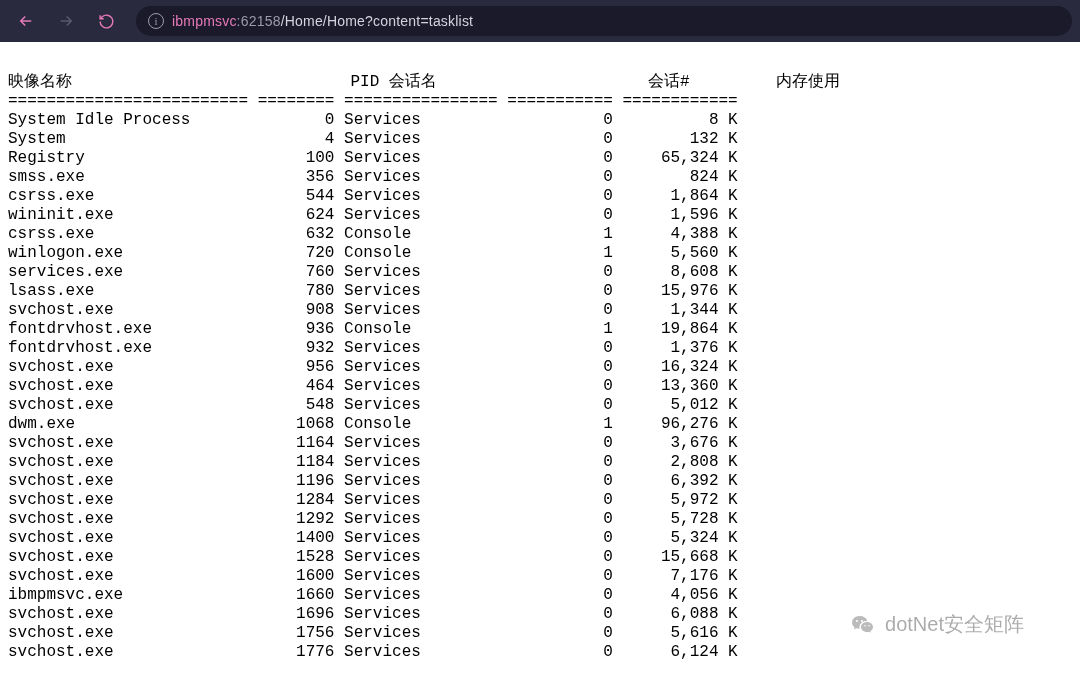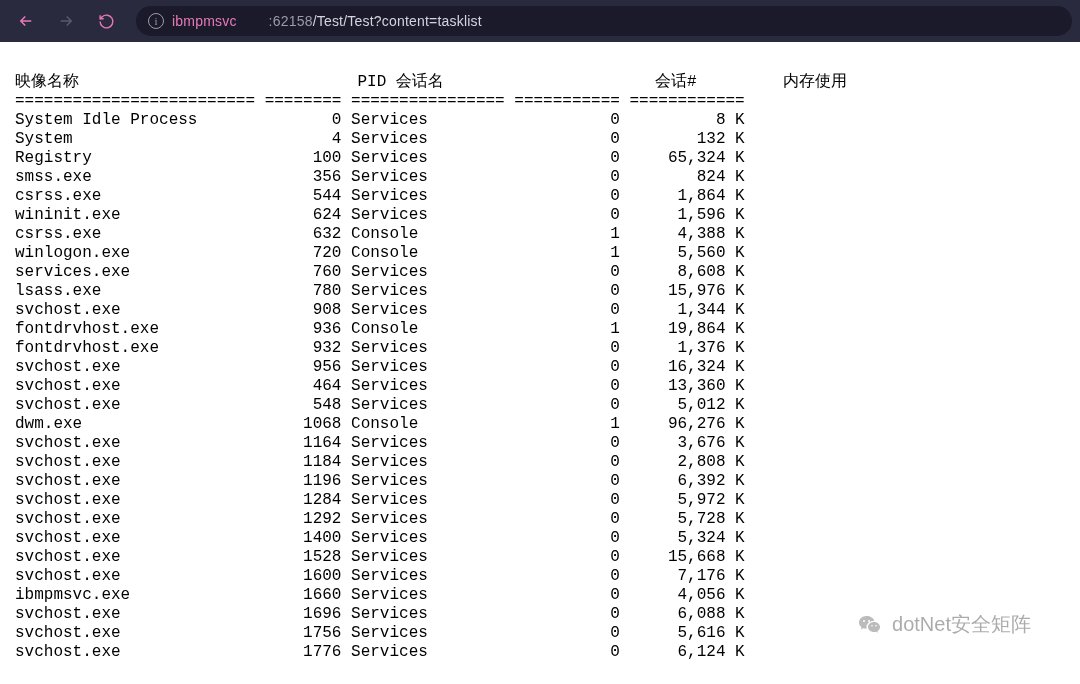--- a/index.html
+++ b/index.html
@@ -51,37 +51,37 @@
       justify-content: center;
       color: #9a9aac;
       font-size: 11px;
       font-family: serif;
     }
     .url-text {
       font-size: 14px;
       letter-spacing: 0.2px;
     }
     .url-host { color: #e879b9; }
-    .url-port { color: #9a9aac; margin-left: 32px; }
+    .url-port { color: #9a9aac; }
     .url-path { color: #d4d4e0; }
     .content {
       background: #ffffff;
       width: 100%;
       height: calc(100% - 42px);
-      padding: 12px 15px;
+      padding: 12px 8px;
       font-family: 'SimSun', 'NSimSun', 'Courier New', monospace;
       font-size: 16px;
       line-height: 19px;
       color: #000;
       white-space: pre;
       overflow: hidden;
     }
     .watermark {
       position: absolute;
-      right: 49px;
+      right: 56px;
       bottom: 46px;
       display: flex;
       align-items: center;
       gap: 8px;
       opacity: 0.5;
       color: #5a5a5a;
       font-size: 20px;
       font-weight: 500;
       font-family: 'Microsoft YaHei', sans-serif;
     }
@@ -103,21 +103,21 @@
   </div>
   <div class="nav-btn">
     <svg width="17" height="17" viewBox="0 0 24 24">
         <path d="M3 12a9 9 0 1 0 3-6.7L3 8"></path>
         <path d="M3 3v5h5"></path>
       </svg>
   </div>
   <div class="url-bar">
     <span class="info-icon">i</span>
     <span class="url-text">
-      <span class="url-host">ibmpmsvc</span><span class="url-port">:62158</span><span class="url-path">/Test/Test?content=tasklist</span>
+      <span class="url-host">ibmpmsvc</span><span class="url-port">:62158</span><span class="url-path">/Home/Home?content=tasklist</span>
     </span>
   </div>
 </div>
 
 <div class="content" id="content">
 映像名称                             PID 会话名                      会话#         内存使用
 ========================= ======== ================ =========== ============
 System Idle Process              0 Services                   0          8 K
 System                           4 Services                   0        132 K
 Registry                       100 Services                   0     65,324 K

